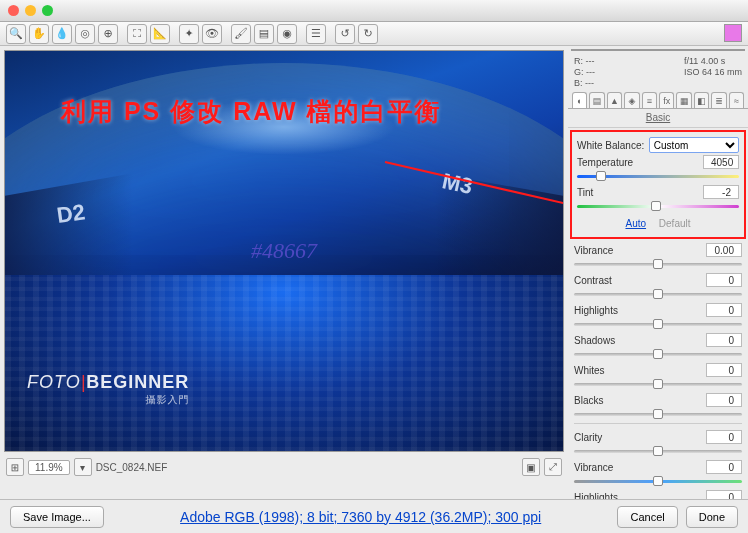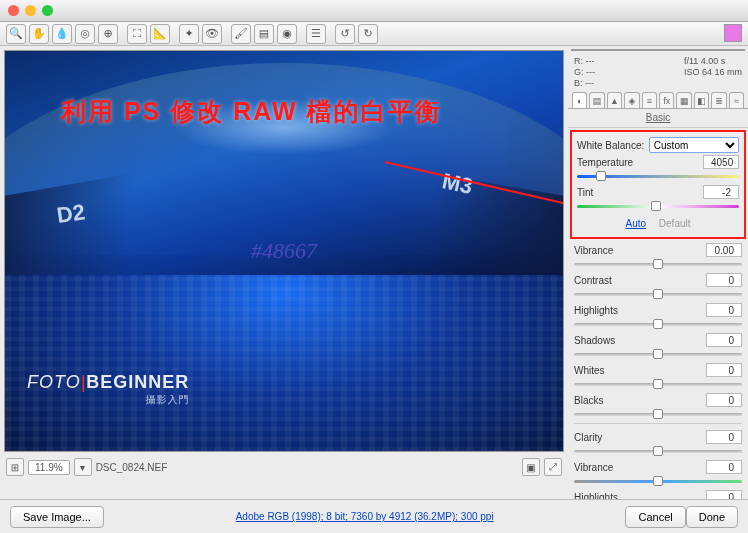--- a/index.html
+++ b/index.html
@@ -60,24 +60,24 @@
   .track.temp { background:linear-gradient(90deg,#1060ff,#fff07a);}
   .track.tint { background:linear-gradient(90deg,#20c040,#fff,#d040d0);}
   .track.vib { background:linear-gradient(90deg,#999,#4aa0ff,#6de07a);}
   .track.sat { background:linear-gradient(90deg,#888,#f66,#6f6,#66f,#f6f);}
   .thumb { position:absolute; top:0; width:10px; height:10px; background:#fcfcfc; border:1px solid #888; border-radius:2px; transform:translateX(-50%);}
   .linkrow { text-align:center; padding:3px 0 6px; font-size:10px;}
   .linkrow .auto{ color:#0645cc; text-decoration:underline;margin-top:25px;}
   .linkrow .def{ color:#999; margin-left:10px;}
   .hr { border-top:1px solid #ccc; margin:4px 0 6px;}
 
-  .footer { position:absolute; left:0; right:0; bottom:0; height:34px; background:#ececec; border-top:1px solid #bbb; display:flex; align-items:center; padding:0 10px; font-size:11px;}
+  .footer { position:absolute; left:0; right:0; bottom:0; height:34px; background:#ececec; border-top:1px solid #bbb; display:flex; align-items:center; padding:0 10px; gap:8px; font-size:11px;}
   .footer .btn { height:22px; padding:0 12px; border:1px solid #aaa; border-radius:4px; background:linear-gradient(#fff,#eaeaea); display:flex; align-items:center; box-shadow:0 1px 0 #fff inset;}
   .footer .btn.primary { background:linear-gradient(#5aa0ff,#1a6ef0); color:#fff; border-color:#1558c8; text-shadow:0 -1px rgba(0,0,0,0.3);}
-  .footer .link { color:#0645cc; text-decoration:underline; font-size:10px;}
+  .footer .link { color:#0645cc; text-decoration:underline; font-size:14px;}
   .footer .spacer{flex:1;}
 </style>
 </head>
 <body>
 
 <div class="titlebar">
   <div class="traffic">
     <div class="dot red"></div>
     <div class="dot yellow"></div>
     <div class="dot green"></div>

